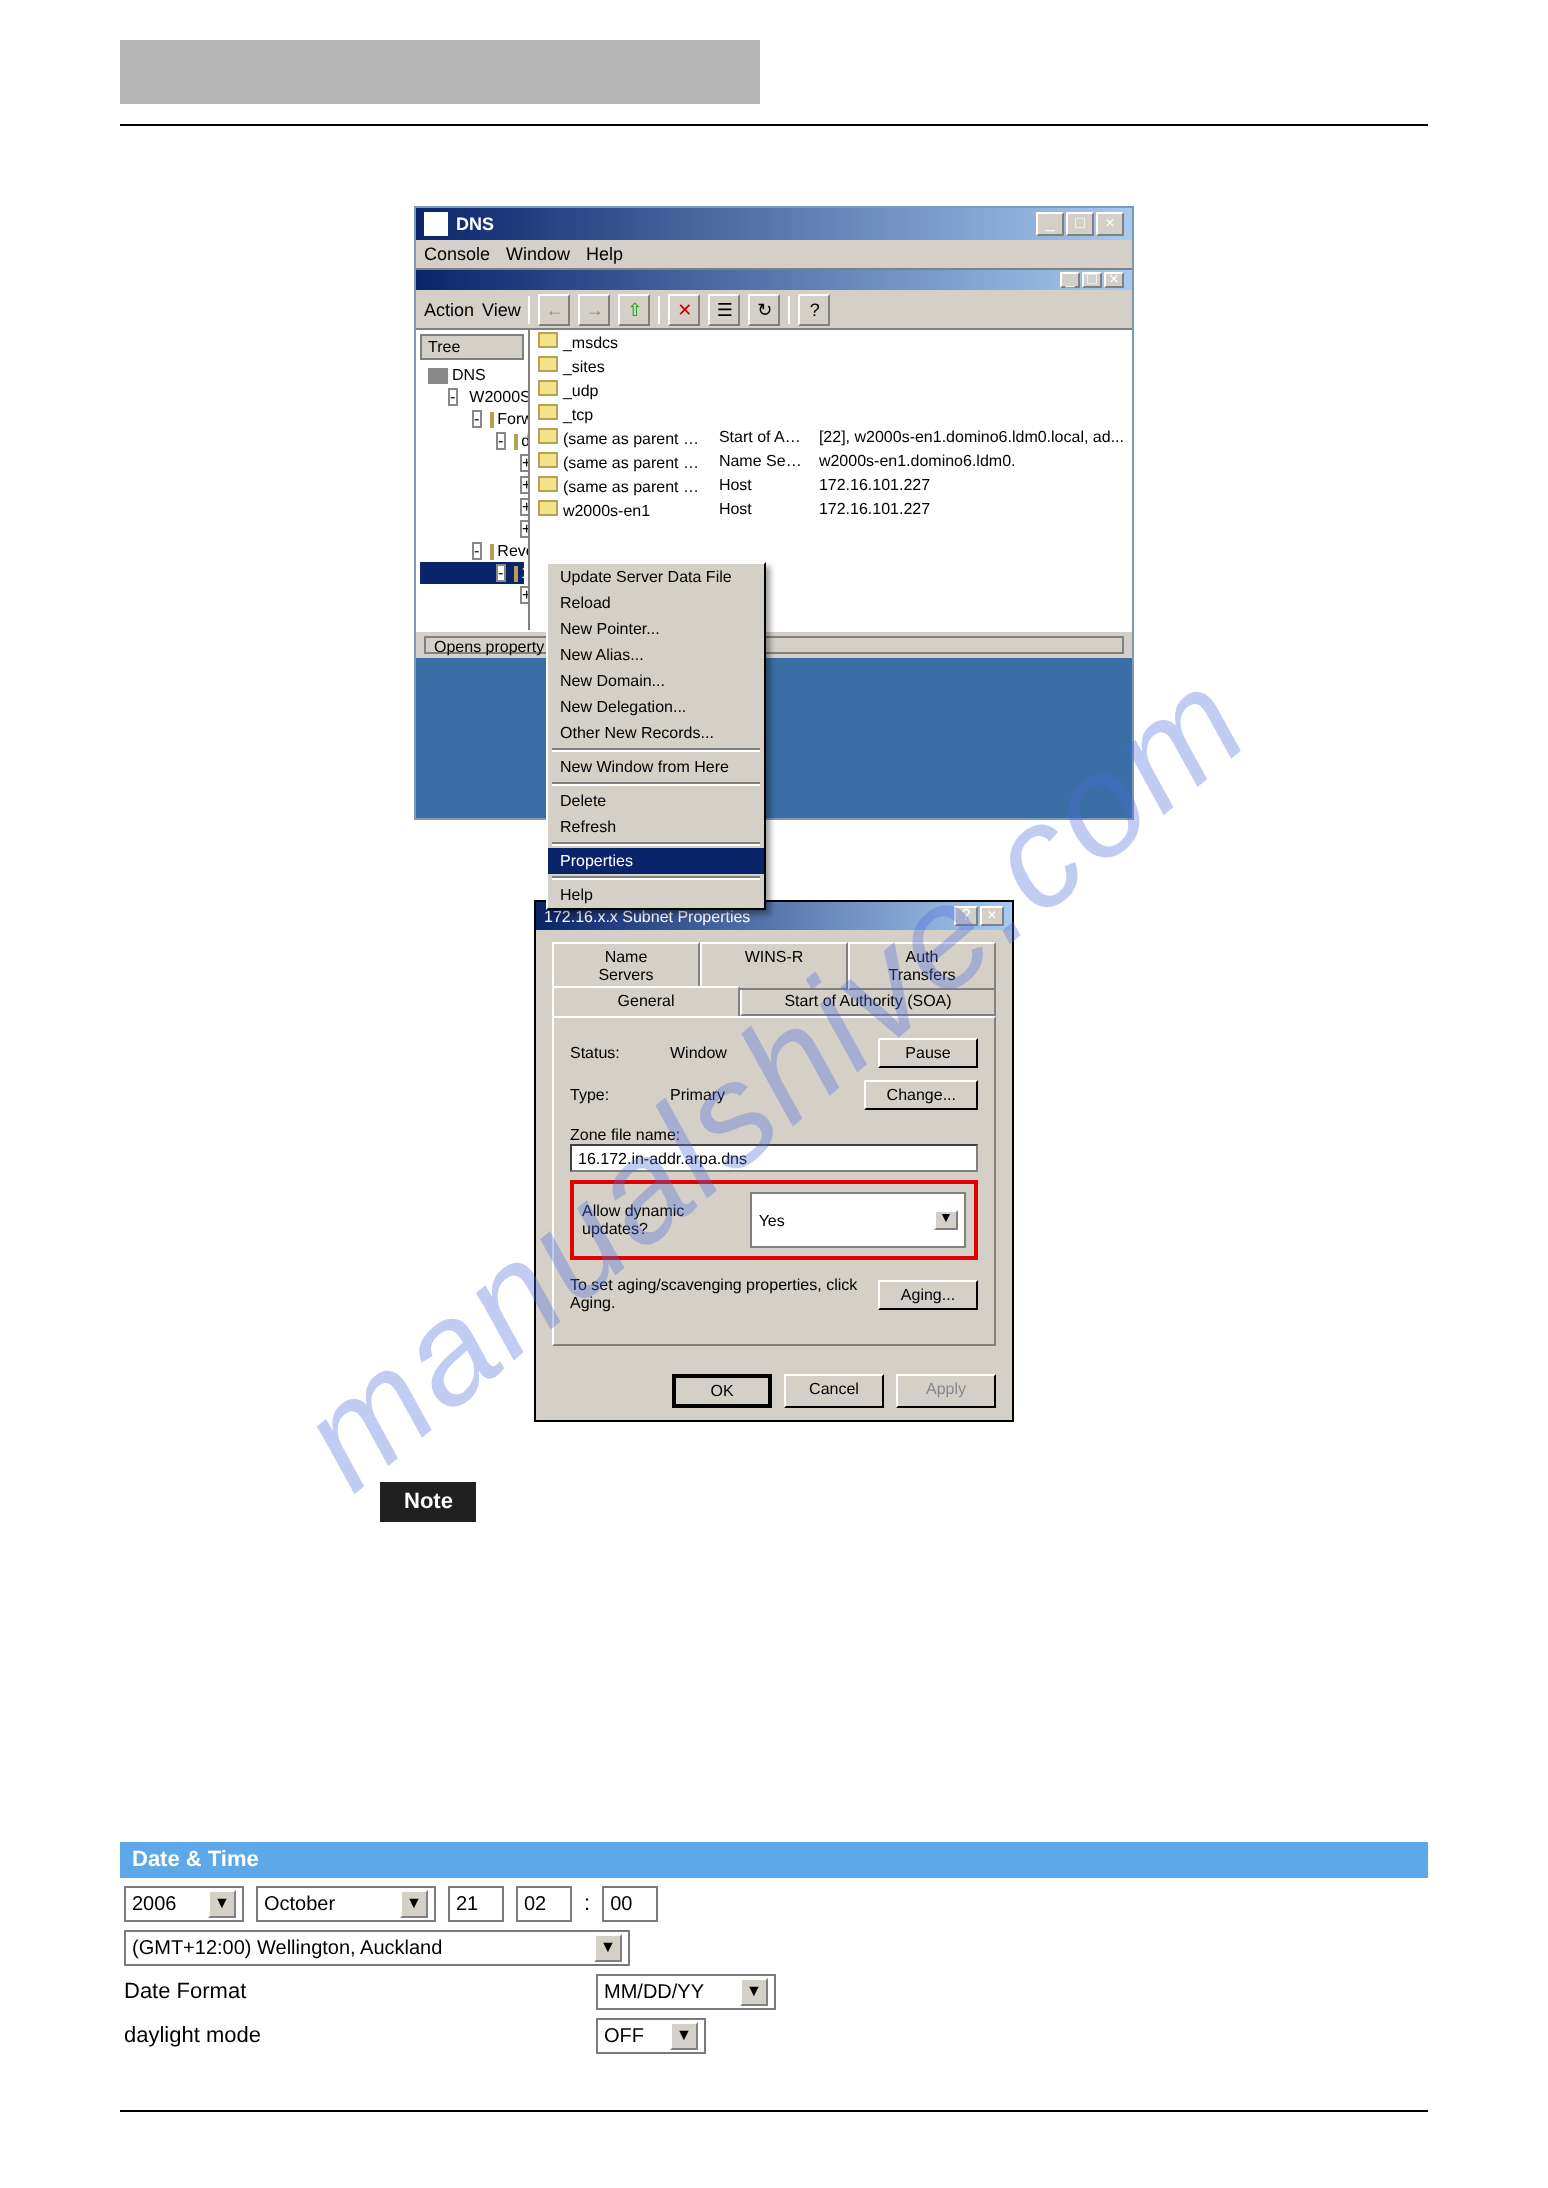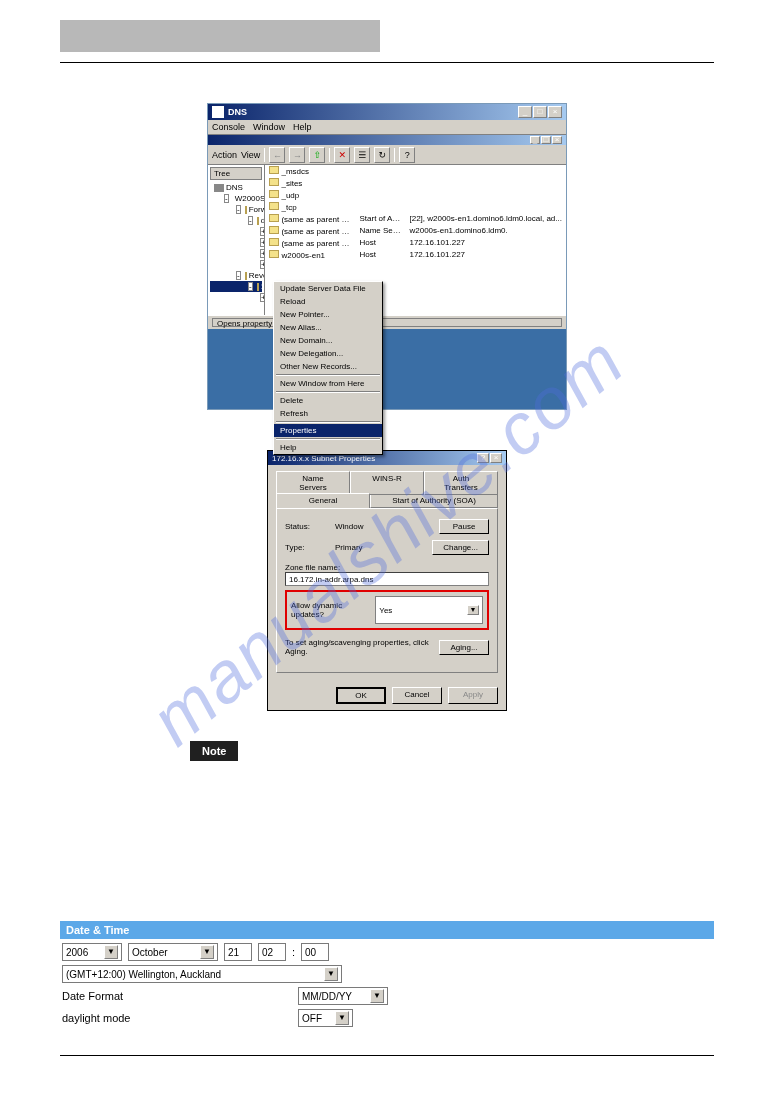--- a/index.html
+++ b/index.html
@@ -318,21 +318,21 @@
         <div class="dt-select" style="width:90px;">
           <span>October</span>
             <span class="arrow">▼</span>
         </div>
         <input class="dt-input" value="21" style="">
         <input class="dt-input" value="02" style="">
         <span>:</span>
         <input class="dt-input" value="00" style="">
       </div>
       <div class="dt-row">
-        <div class="dt-select" style="width:280px;">
+        <div class="dt-select" style="width:253px;">
           <span>(GMT+12:00) Wellington, Auckland</span>
             <span class="arrow">▼</span>
         </div>
       </div>
       <div class="dt-row">
         <span class="dt-label">Date Format</span>
         <div class="dt-select" style="width:90px;">
           <span>MM/DD/YY</span>
             <span class="arrow">▼</span>
         </div>

